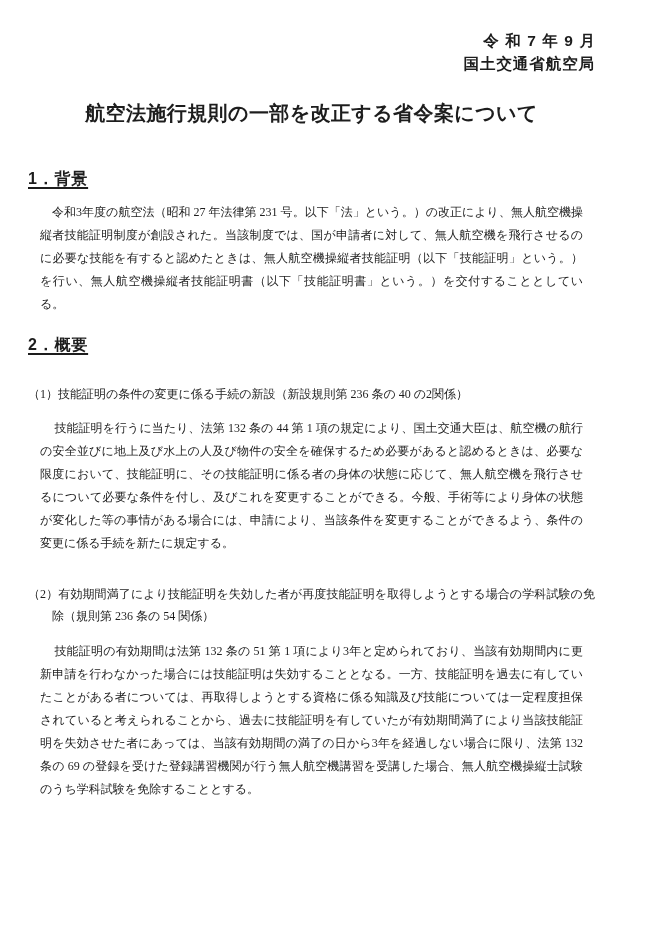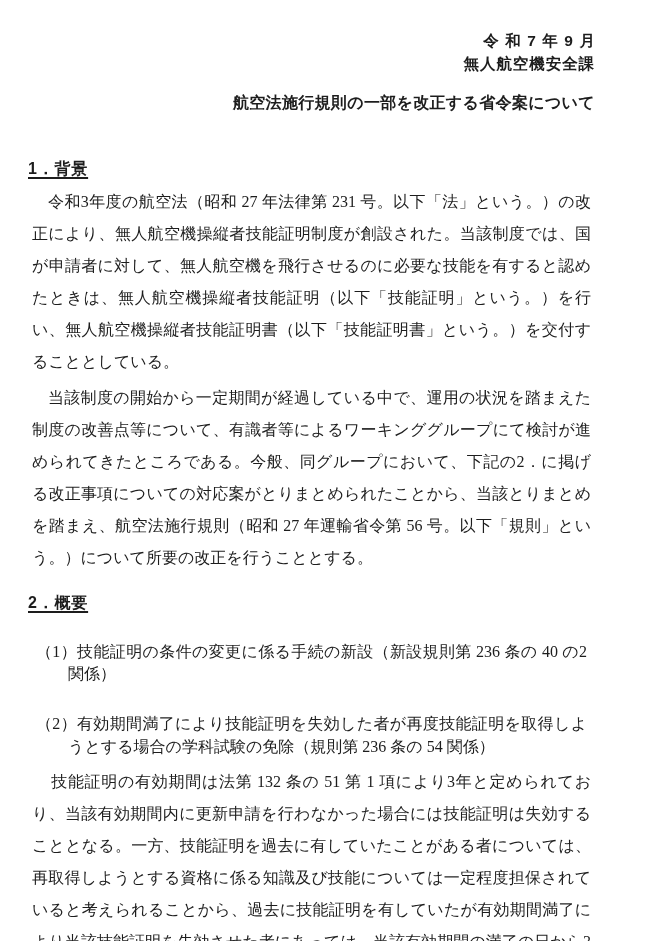--- a/index.html
+++ b/index.html
@@ -23,82 +23,82 @@
     line-height: 22.5px;
     letter-spacing: 0.06em;
   }
   .doc-header .date-line {
     letter-spacing: 0.42em;
     margin-right: -0.42em;
   }
   .doc-title {
     font-family: "Liberation Sans", "DejaVu Sans", sans-serif;
     font-weight: 700;
-    font-size: 16px;
+    font-size: 20px;
     line-height: 24px;
-    text-align: right;
+    text-align: center;
     letter-spacing: 0.02em;
-    margin: 16px 0 0 0;
+    margin: 26px 0 0 0;
   }
   .section-heading {
     font-family: "Liberation Sans", "DejaVu Sans", sans-serif;
     font-weight: 700;
     font-size: 16px;
     line-height: 20px;
     letter-spacing: 0.05em;
     width: -moz-fit-content;
     width: fit-content;
     margin: 0 0 7px 0;
     text-decoration: underline;
     text-underline-offset: 3px;
     text-decoration-thickness: 1.6px;
   }
   .section-background .section-heading { margin-top: 44px; }
   .section-overview  .section-heading { margin-top: 19px; }
   p.body {
-    font-size: 16px;
-    line-height: 32px;
-    margin: 4px;
+    font-size: 12px;
+    line-height: 23px;
+    margin: 12px;
     text-align: justify;
   }
   p.first-indent { text-indent: 1em; }
   .item { margin-top: 28px; }
   p.item-heading {
-    font-size: 16px;
+    font-size: 12px;
     line-height: 22.2px;
-    margin: 8px;
+    margin: 0;
     padding-left: 2em;
     text-indent: -2em;
     text-align: justify;
   }
   p.item-body { text-indent: 1.2em; }
 </style>
 </head>
 <body>
 
 <div class="page">
 
   <div class="doc-header">
     <div class="date-line">令和7年9月</div>
-    <div>無人航空機安全課</div>
+    <div>国土交通省航空局</div>
   </div>
 
   <h1 class="doc-title">航空法施行規則の一部を改正する省令案について</h1>
 
   <section class="section-background">
     <h2 class="section-heading">1．背景</h2>
     <p class="body first-indent">令和3年度の航空法（昭和 27 年法律第 231 号。以下「法」という。）の改正により、無人航空機操縦者技能証明制度が創設された。当該制度では、国が申請者に対して、無人航空機を飛行させるのに必要な技能を有すると認めたときは、無人航空機操縦者技能証明（以下「技能証明」という。）を行い、無人航空機操縦者技能証明書（以下「技能証明書」という。）を交付することとしている。</p>
-    <p class="body first-indent">当該制度の開始から一定期間が経過している中で、運用の状況を踏まえた制度の改善点等について、有識者等によるワーキンググループにて検討が進められてきたところである。今般、同グループにおいて、下記の2．に掲げる改正事項についての対応案がとりまとめられたことから、当該とりまとめを踏まえ、航空法施行規則（昭和 27 年運輸省令第 56 号。以下「規則」という。）について所要の改正を行うこととする。</p>
   </section>
 
   <section class="section-overview">
     <h2 class="section-heading">2．概要</h2>
 
     <div class="item">
       <p class="item-heading">（1）技能証明の条件の変更に係る手続の新設（新設規則第 236 条の 40 の2関係）</p>
+      <p class="body item-body">技能証明を行うに当たり、法第 132 条の 44 第 1 項の規定により、国土交通大臣は、航空機の航行の安全並びに地上及び水上の人及び物件の安全を確保するため必要があると認めるときは、必要な限度において、技能証明に、その技能証明に係る者の身体の状態に応じて、無人航空機を飛行させるについて必要な条件を付し、及びこれを変更することができる。今般、手術等により身体の状態が変化した等の事情がある場合には、申請により、当該条件を変更することができるよう、条件の変更に係る手続を新たに規定する。</p>
     </div>
 
     <div class="item">
       <p class="item-heading">（2）有効期間満了により技能証明を失効した者が再度技能証明を取得しようとする場合の学科試験の免除（規則第 236 条の 54 関係）</p>
       <p class="body item-body">技能証明の有効期間は法第 132 条の 51 第 1 項により3年と定められており、当該有効期間内に更新申請を行わなかった場合には技能証明は失効することとなる。一方、技能証明を過去に有していたことがある者については、再取得しようとする資格に係る知識及び技能については一定程度担保されていると考えられることから、過去に技能証明を有していたが有効期間満了により当該技能証明を失効させた者にあっては、当該有効期間の満了の日から3年を経過しない場合に限り、法第 132 条の 69 の登録を受けた登録講習機関が行う無人航空機講習を受講した場合、無人航空機操縦士試験のうち学科試験を免除することとする。</p>
     </div>
   </section>
 
 </div>
 

